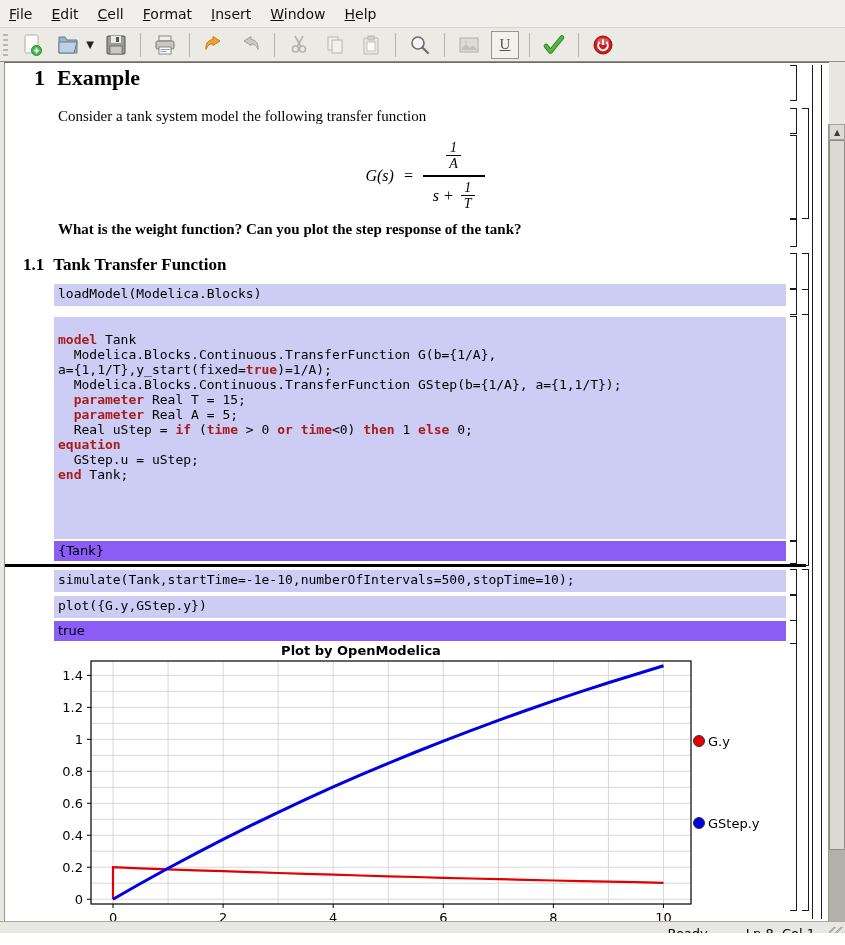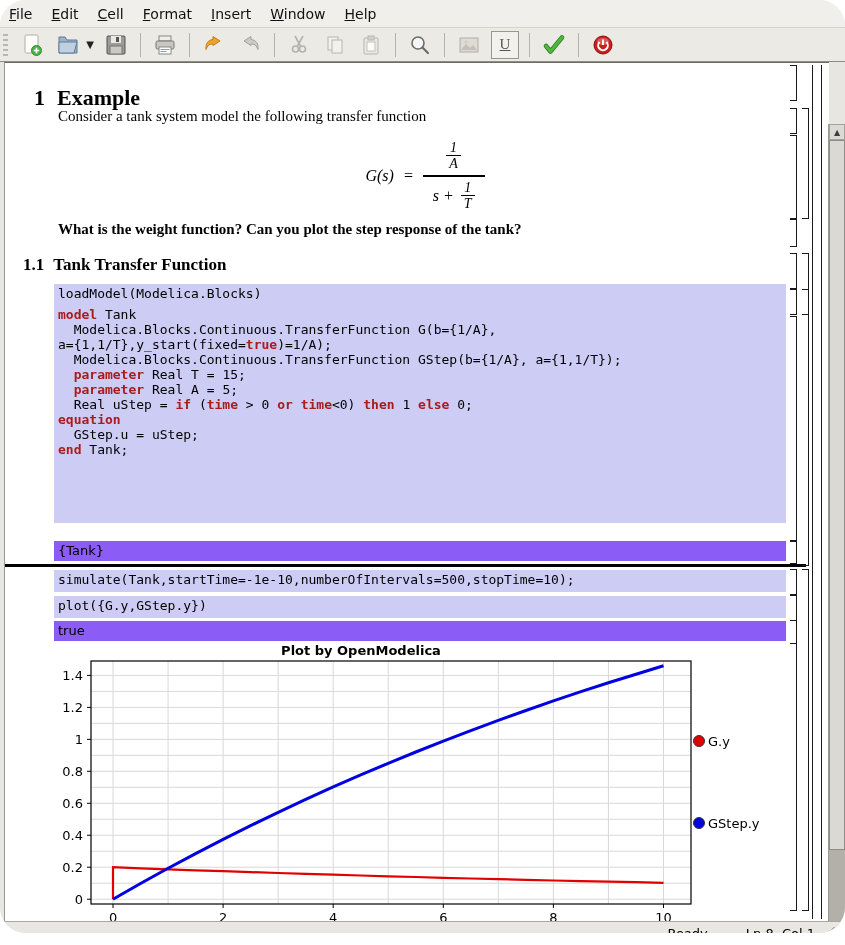--- a/index.html
+++ b/index.html
@@ -1,16 +1,16 @@
 <!DOCTYPE html>
 <html><head>
 <meta charset="utf-8">
 <style>
   html,body{margin:0;padding:0;}
-  #app{position:relative;width:845px;height:933px;background:#ebe9e3;font-family:"DejaVu Sans",sans-serif;overflow:hidden;border-radius:26px;}
+  #app{position:relative;width:845px;height:933px;background:#ebe9e3;font-family:"DejaVu Sans",sans-serif;overflow:hidden;}
 
   
   #menubar{position:absolute;left:0;top:0;width:845px;height:27px;background:#f0efeb;display:flex;align-items:center;border-bottom:1px solid #d6d4cc;}
   .menu-item{padding:4px 10px 4px 9px;font-size:14px;color:#111;cursor:default;}
   .menu-item u{text-decoration:underline;}
 
   
   #toolbar{position:absolute;left:0;top:28px;width:845px;height:33px;background:#eceae4;display:flex;align-items:center;border-bottom:1px solid #8e8c84;}
   .grip{width:5px;height:22px;margin:0 6px 0 3px;background:repeating-linear-gradient(to bottom,#b9b7af 0 2px,transparent 2px 5px);}
   .tbtn{width:30px;height:28px;display:flex;align-items:center;justify-content:center;margin:0 3px;}
@@ -18,21 +18,21 @@
   .tsep{width:1px;height:24px;background:#b5b3ab;margin:0 6px;}
   .drop-arrow{font-size:10px;color:#222;margin:0 2px 0 -2px;width:12px;text-align:center;}
   .ubtn{border:1px solid #9a988e;background:#f2f1ec;width:26px;height:26px;display:flex;align-items:center;justify-content:center;font-size:15px;color:#555;}
   .ubtn span{text-decoration:underline;font-family:"Liberation Serif",serif;}
 
   
   #main{position:absolute;left:0;top:62px;width:845px;height:859px;background:#e8e6e0;}
   #doc{position:absolute;left:4px;top:0;width:824px;height:859px;background:#ffffff;border-left:1px solid #9a988f;border-top:1px solid #6e6c64;overflow:hidden;}
 
   .serif{font-family:"Liberation Serif",serif;color:#000;}
-  #h1{position:absolute;left:29px;top:2px;font-size:22px;font-weight:bold;margin-top:20px;}
+  #h1{position:absolute;left:29px;top:2px;font-size:22px;font-weight:bold;}
   #h1 .num{margin-right:12px;}
   #para1{position:absolute;left:53px;top:45px;font-size:15px;}
   #para2{position:absolute;left:53px;top:158px;font-size:15px;font-weight:bold;}
   #h2{position:absolute;left:18px;top:192px;font-size:17px;font-weight:bold;}
   #h2 .num{margin-right:9px;}
 
   
   #formula{position:absolute;left:30px;top:74px;width:780px;text-align:center;font-family:"Liberation Serif",serif;font-style:italic;font-size:16px;}
   .formula-inner{display:inline-flex;align-items:center;gap:9px;}
   .sfrac{display:inline-flex;flex-direction:column;align-items:center;font-size:14px;}
@@ -230,21 +230,21 @@
 
       <div id="para2" class="serif">What is the weight function? Can you plot the step response of the tank?</div>
 
       <div id="h2" class="serif">
         <span class="num">1.1</span><span>Tank Transfer Function</span>
       </div>
 
       <div class="cell input" style="top:221px;min-height:22px;">
           <div class="cline"><span>loadModel(Modelica.Blocks)</span></div>
         </div>
-      <div class="cell input" style="top:238px;min-height:222px;padding-top:6px;">
+      <div class="cell input" style="top:254px;min-height:222px;padding-top:15px;">
           <div class="cline"><span class="kw">model</span><span> Tank</span></div>
           <div class="cline"><span>  Modelica.Blocks.Continuous.TransferFunction G(b={1/A},</span></div>
           <div class="cline"><span>a={1,1/T},y_start(fixed=</span><span class="kw">true</span><span>)=1/A);</span></div>
           <div class="cline"><span>  Modelica.Blocks.Continuous.TransferFunction GStep(b={1/A}, a={1,1/T});</span></div>
           <div class="cline"><span>  </span><span class="kw">parameter</span><span> Real T = 15;</span></div>
           <div class="cline"><span>  </span><span class="kw">parameter</span><span> Real A = 5;</span></div>
           <div class="cline"><span>  Real uStep = </span><span class="kw">if</span><span> (</span><span class="kw">time</span><span> &gt; 0 </span><span class="kw">or</span><span> </span><span class="kw">time</span><span>&lt;0) </span><span class="kw">then</span><span> 1 </span><span class="kw">else</span><span> 0;</span></div>
           <div class="cline"><span class="kw">equation</span></div>
           <div class="cline"><span>  GStep.u = uStep;</span></div>
           <div class="cline"><span class="kw">end</span><span> Tank;</span></div>

